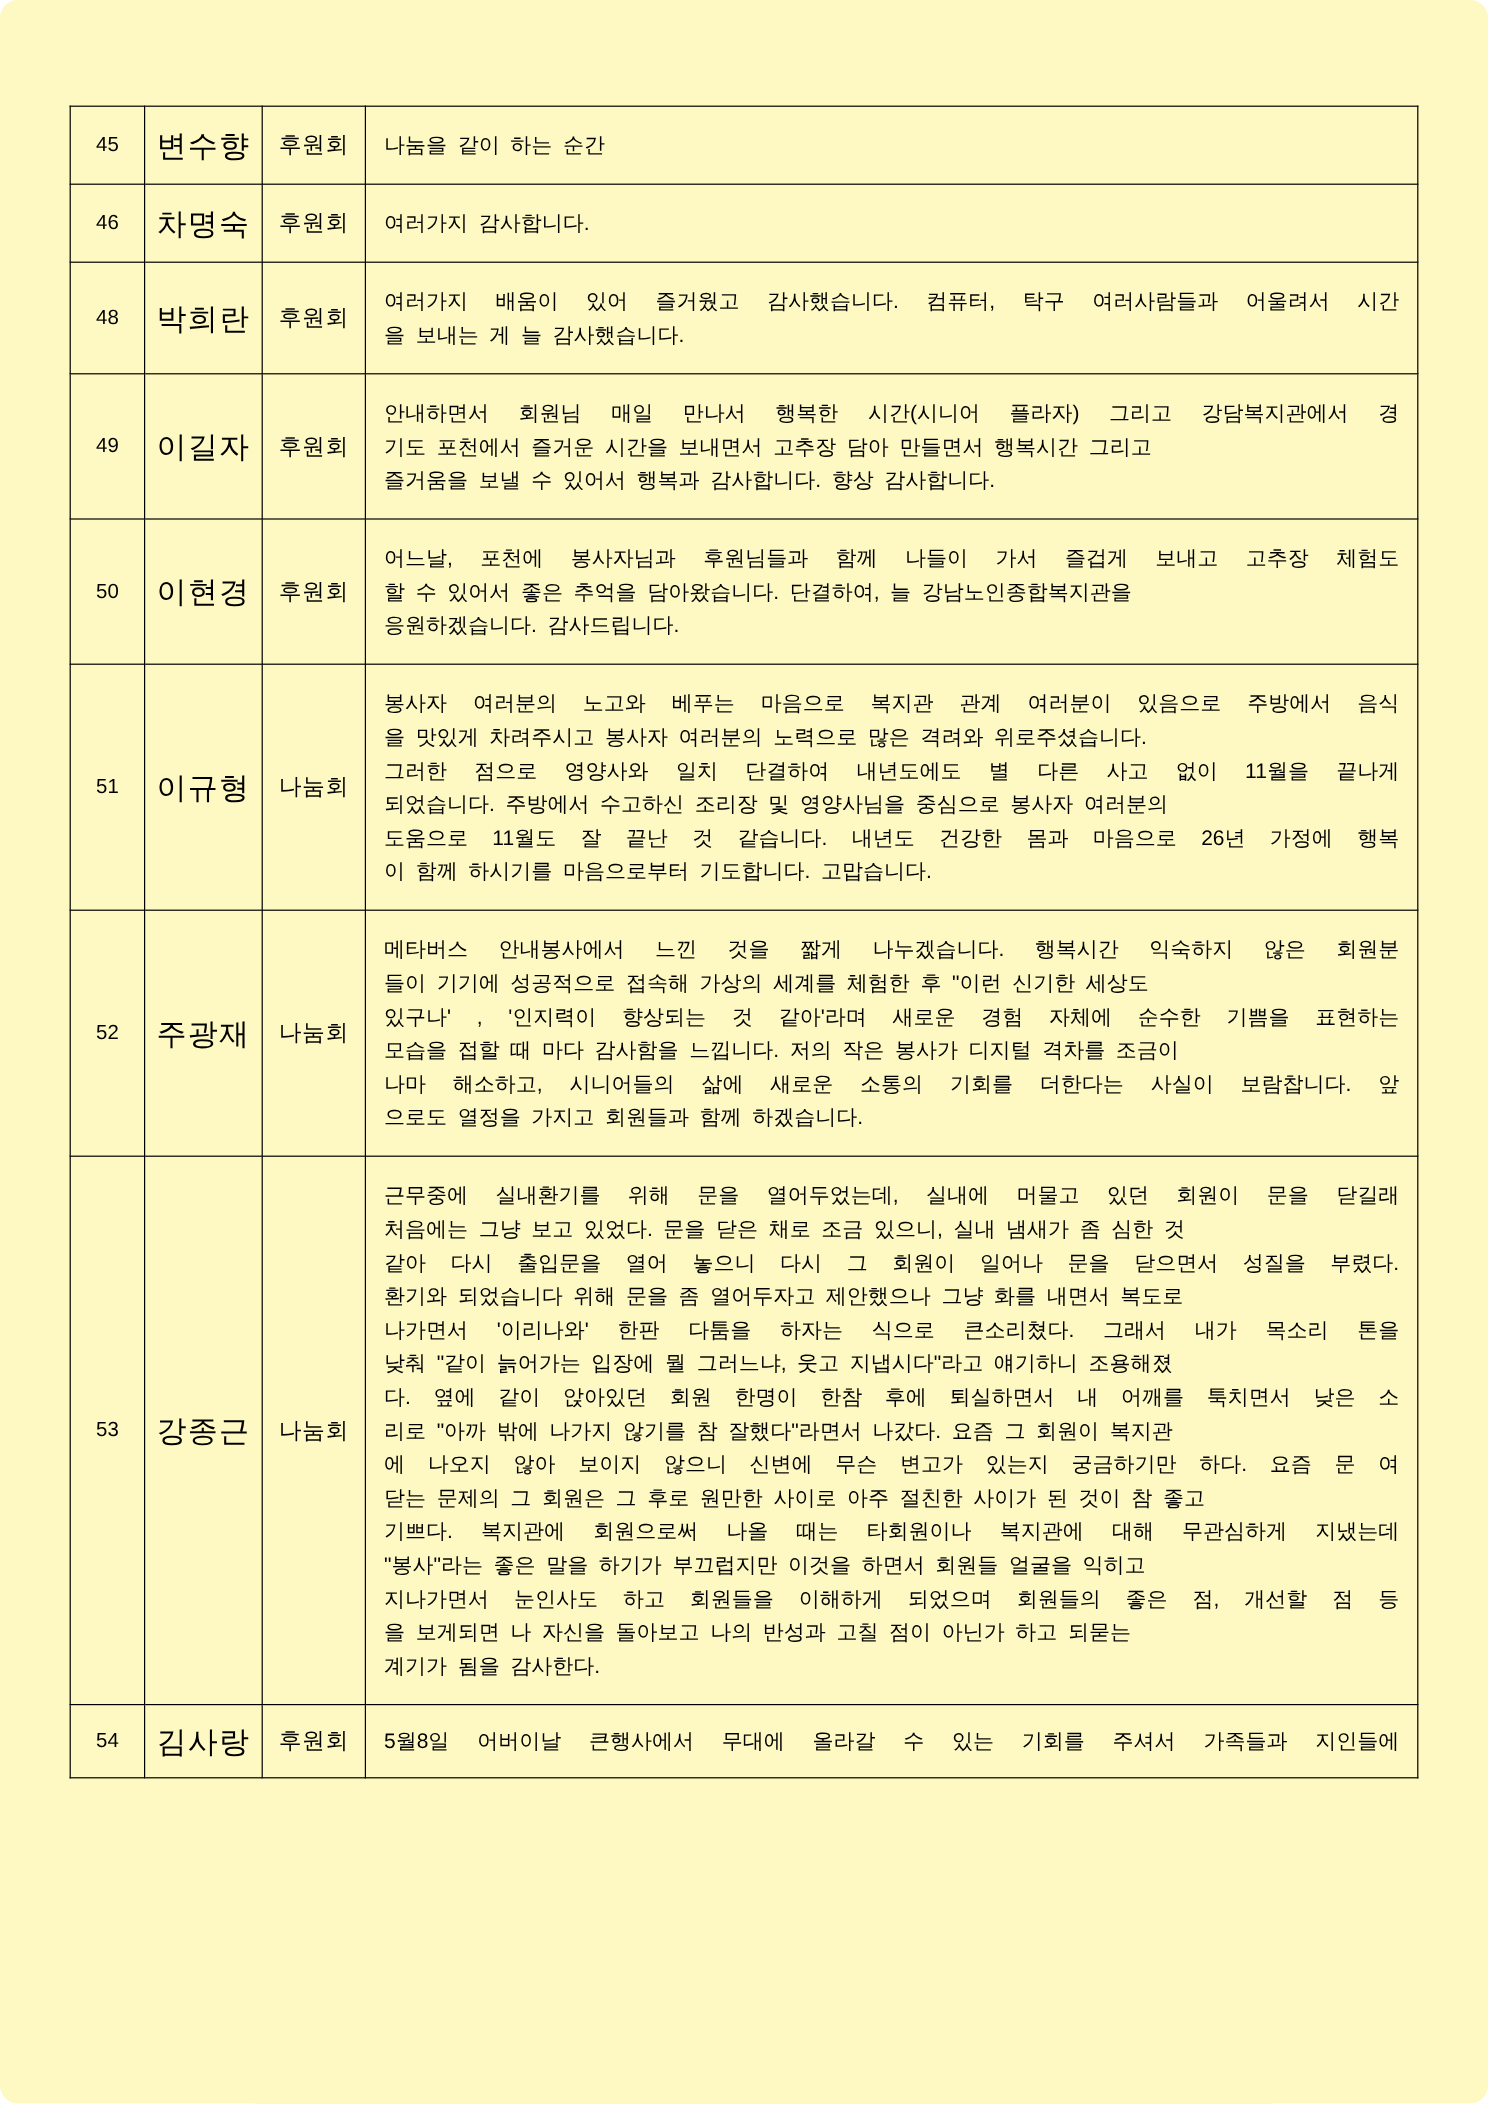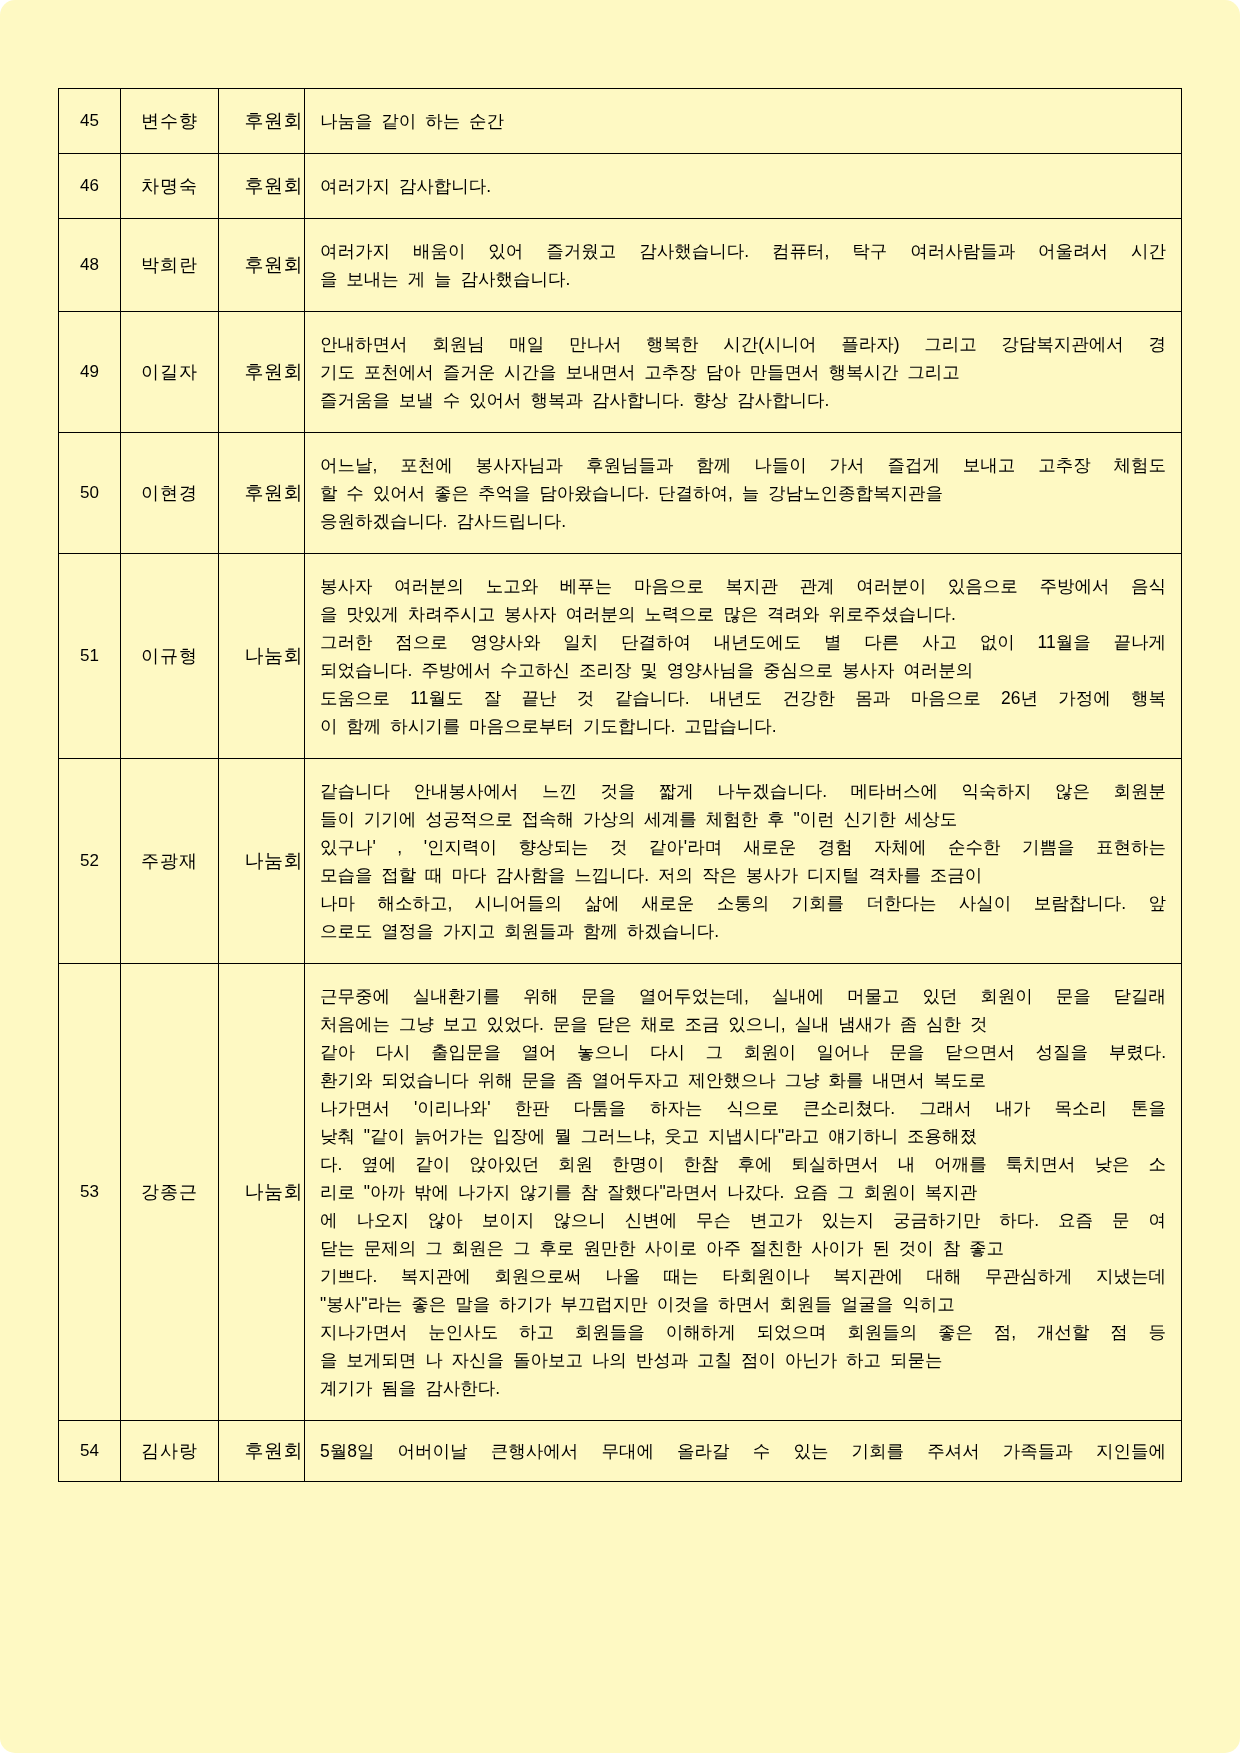--- a/index.html
+++ b/index.html
@@ -33,26 +33,26 @@
   table.feedback tr { height: 64px; }
   table.feedback tr:last-child { height: 38px; }
   td.c-no {
     width: 59px;
     text-align: center;
     font-size: 17px;
   }
   td.c-name {
     width: 95px;
     text-align: center;
-    font-size: 18px;
+    font-size: 25px;
     letter-spacing: 1px;
   }
   td.c-group {
     width: 83px;
-    text-align: right;
+    text-align: center;
     font-size: 19px;
     letter-spacing: 0.5px;
   }
   td.c-comment {
     padding: 18px 15px;
     font-size: 17.5px;
   }
   table.feedback tr:last-child td.c-comment { padding: 16px 15px; }
   .line {
     line-height: 28px;
@@ -135,21 +135,21 @@
             <div class="line just">도움으로 11월도 잘 끝난 것 같습니다. 내년도 건강한 몸과 마음으로 26년 가정에 행복</div>
             <div class="line">이 함께 하시기를 마음으로부터 기도합니다. 고맙습니다.</div>
           </td>
   </tr>
 
   <tr>
     <td class="c-no">52</td>
     <td class="c-name">주광재</td>
     <td class="c-group">나눔회</td>
     <td class="c-comment">
-            <div class="line just">같습니다 안내봉사에서 느낀 것을 짧게 나누겠습니다. 메타버스에 익숙하지 않은 회원분</div>
+            <div class="line just">메타버스 안내봉사에서 느낀 것을 짧게 나누겠습니다. 행복시간 익숙하지 않은 회원분</div>
             <div class="line">들이 기기에 성공적으로 접속해 가상의 세계를 체험한 후 "이런 신기한 세상도</div>
             <div class="line just">있구나' , '인지력이 향상되는 것 같아'라며 새로운 경험 자체에 순수한 기쁨을 표현하는</div>
             <div class="line">모습을 접할 때 마다 감사함을 느낍니다. 저의 작은 봉사가 디지털 격차를 조금이</div>
             <div class="line just">나마 해소하고, 시니어들의 삶에 새로운 소통의 기회를 더한다는 사실이 보람찹니다. 앞</div>
             <div class="line">으로도 열정을 가지고 회원들과 함께 하겠습니다.</div>
           </td>
   </tr>
 
   <tr>
     <td class="c-no">53</td>

